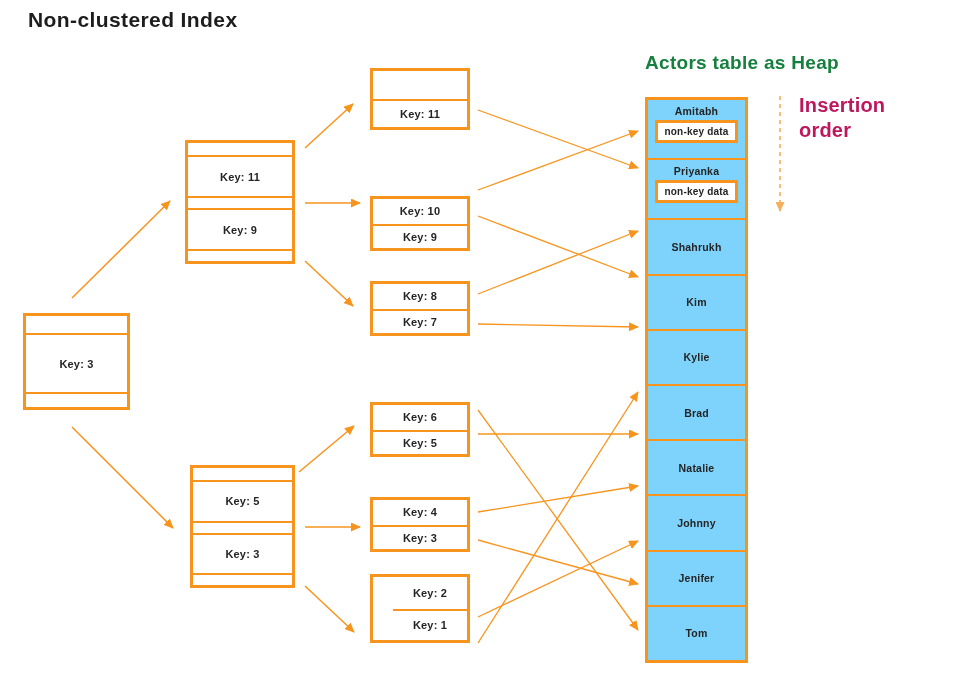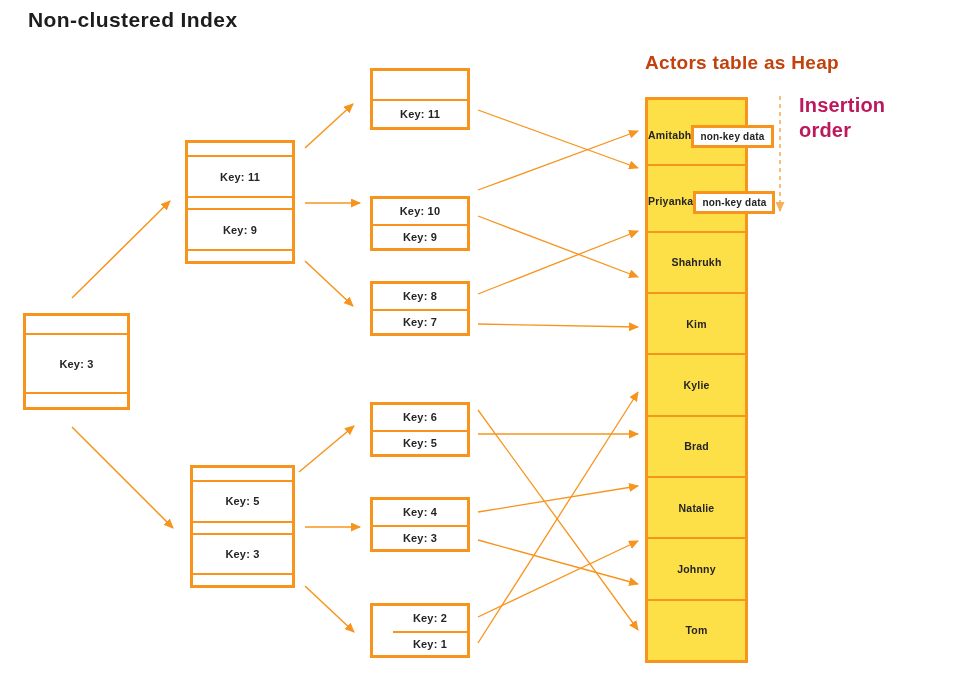--- a/index.html
+++ b/index.html
@@ -12,21 +12,21 @@
   body{font-family:"Liberation Sans",sans-serif;color:var(--ink);}
   .canvas{
     position:relative;width:953px;height:682px;background:#ffffff;overflow:hidden;
   }
   .page-title{
     position:absolute;left:28px;top:8px;font-size:21px;font-weight:700;
     color:#1d1d1d;letter-spacing:.4px;
   }
   .heap-title{
     position:absolute;left:645px;top:52px;font-size:19px;font-weight:700;
-    color:#c2410c;letter-spacing:.3px;
+    color:#15803d;letter-spacing:.3px;
   }
   .insertion-label{
     position:absolute;left:799px;top:93px;width:92px;font-size:20px;font-weight:700;
     color:#be185d;line-height:1.25;letter-spacing:.2px;
   }
   svg.overlay{position:absolute;left:0;top:0;width:953px;height:682px;pointer-events:none;}
 
   
   .node{
     position:absolute;border:3px solid var(--orange);background:#fff;
@@ -49,30 +49,30 @@
   .internal-1 .strip,.internal-2 .strip{height:12px;}
   .internal-1 .keycell,.internal-2 .keycell{flex:1 1 auto;}
 
   .leaf{left:370px;width:100px;}
   .leaf .cell{flex:1 1 50%;}
   .leaf-1{top:68px;height:62px;}
   .leaf-2{top:176px;height:55px;margin-top:20px;}
   .leaf-3{top:281px;height:55px;}
   .leaf-4{top:394px;height:55px;margin-top:8px;}
   .leaf-5{top:497px;height:55px;}
-  .leaf-6{top:603px;height:55px;padding-left:20px;}
+  .leaf-6{top:574px;height:69px;padding-left:20px;}
 
   
   .heap{
     position:absolute;left:645px;top:97px;width:103px;height:566px;
     border:3px solid var(--orange);background:#fff;display:flex;flex-direction:column;
   }
   .heap-row{
-    flex:1 1 0;display:flex;flex-direction:row;align-items:center;justify-content:center;
-    font-size:10.5px;font-weight:600;color:#242424;letter-spacing:.2px;background:#fde047;
+    flex:1 1 0;display:flex;flex-direction:column;align-items:center;justify-content:center;
+    font-size:10.5px;font-weight:600;color:#242424;letter-spacing:.2px;background:#7dd3fc;
   }
   .heap-row + .heap-row{border-top:2.5px solid var(--orange);}
   .heap-row.with-nonkey{justify-content:flex-start;padding-top:5px;}
   .nonkey-box{
     margin-top:3px;border:3px solid var(--orange);background:#fff;
     padding:3px 6px;font-size:10px;font-weight:600;white-space:nowrap;
   }
 </style>
 </head>
 <body>
@@ -187,17 +187,20 @@
     <div class="heap-row">
       <span>Brad</span>
     </div>
     <div class="heap-row">
       <span>Natalie</span>
     </div>
     <div class="heap-row">
       <span>Johnny</span>
     </div>
     <div class="heap-row">
+      <span>Jenifer</span>
+    </div>
+    <div class="heap-row">
       <span>Tom</span>
     </div>
   </div>
 
 </div>
 
 </body></html>

